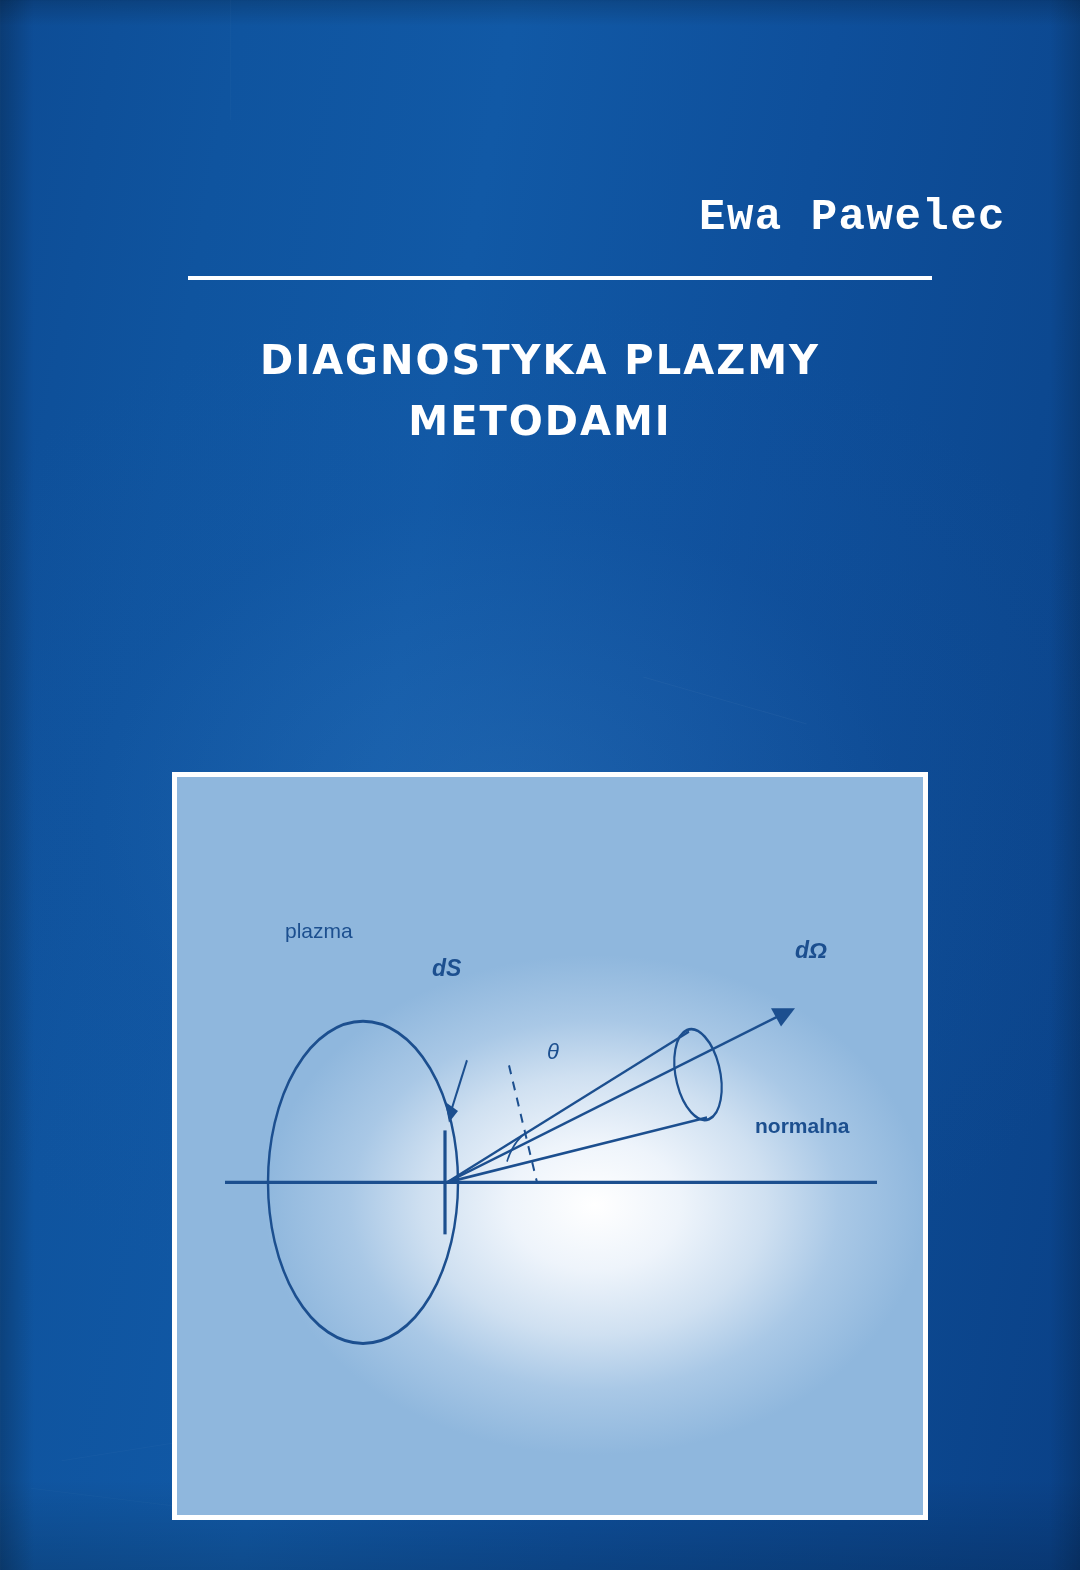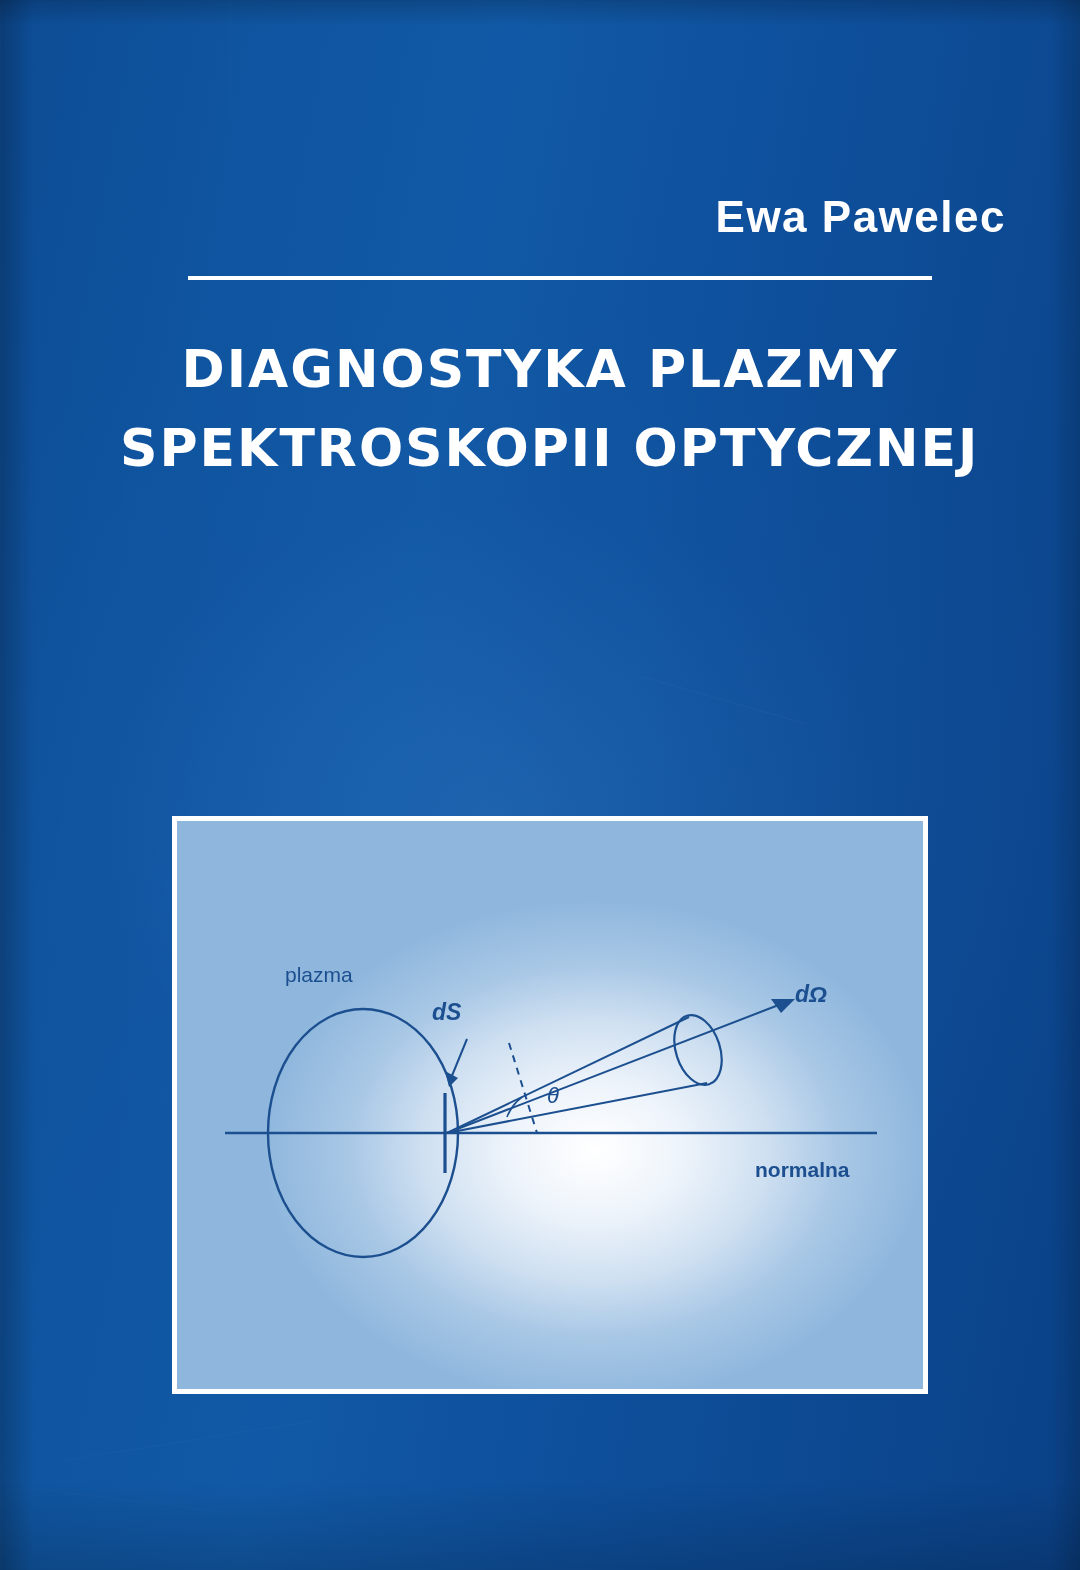--- a/index.html
+++ b/index.html
@@ -69,21 +69,21 @@
   }
 
   .author {
     position: absolute;
     top: 192px;
     right: 74px;
     color: #ffffff;
     font-size: 44px;
     font-weight: bold;
     letter-spacing: 1.5px;
-    font-family: Liberation Sans, sans-serif;
+    font-family: Liberation Mono, monospace;
     white-space: nowrap;
   }
 
   .rule {
     position: absolute;
     top: 276px;
     left: 188px;
     width: 744px;
     height: 4px;
     background: #ffffff;
@@ -91,36 +91,36 @@
 
   .title {
     position: absolute;
     top: 330px;
     left: 120px;
     width: 840px;
     text-align: center;
     color: #ffffff;
     font-family: "DejaVu Sans", sans-serif;
     font-weight: bold;
-    font-size: 52px;
+    font-size: 40px;
     line-height: 1.52;
     letter-spacing: 2px;
   }
   .title .line {
     display: block;
     white-space: nowrap;
   }
 
   
   .figure-frame {
     position: absolute;
     left: 172px;
-    top: 816px;
+    top: 772px;
     width: 756px;
-    height: 578px;
+    height: 748px;
     border: 5px solid #ffffff;
     box-sizing: border-box;
     background:
       radial-gradient(ellipse 330px 250px at 56% 58%, #ffffff 0%, #eef4fb 26%, #cfe0f1 52%, #a9c8e6 74%, #8fb7dd 100%);
   }
   .figure-inner {
     position: absolute;
     inset: 0;
   }
   .fig-svg {
@@ -162,21 +162,21 @@
   <div class="scratch" style="left:60px; top:1440px; width:260px; height:1px; transform: rotate(-9deg); opacity:.28;"></div>
   <div class="scratch" style="left:30px; top:1500px; width:200px; height:1px; transform: rotate(7deg); opacity:.22;"></div>
   <div class="scratch" style="left:230px; top:0px; width:1px; height:120px; opacity:.18;"></div>
 
   <div class="author">Ewa Pawelec</div>
 
   <div class="rule"></div>
 
   <div class="title">
     <span class="line">DIAGNOSTYKA PLAZMY</span>
-    <span class="line">SPEKTROSKOPII OPTYCZNEJ</span>
+    <span class="line">METODAMI</span>
   </div>
 
   <div class="figure-frame">
     <div class="figure-inner">
 
       <svg class="fig-svg" viewBox="0 0 746 568" preserveAspectRatio="none">
 
         <line x1="48" y1="312" x2="700" y2="312" stroke="#1c4f8f" stroke-width="2.4"></line>
 
         <ellipse cx="186" cy="312" rx="95" ry="124" fill="none" stroke="#1c4f8f" stroke-width="2.4"></ellipse>

